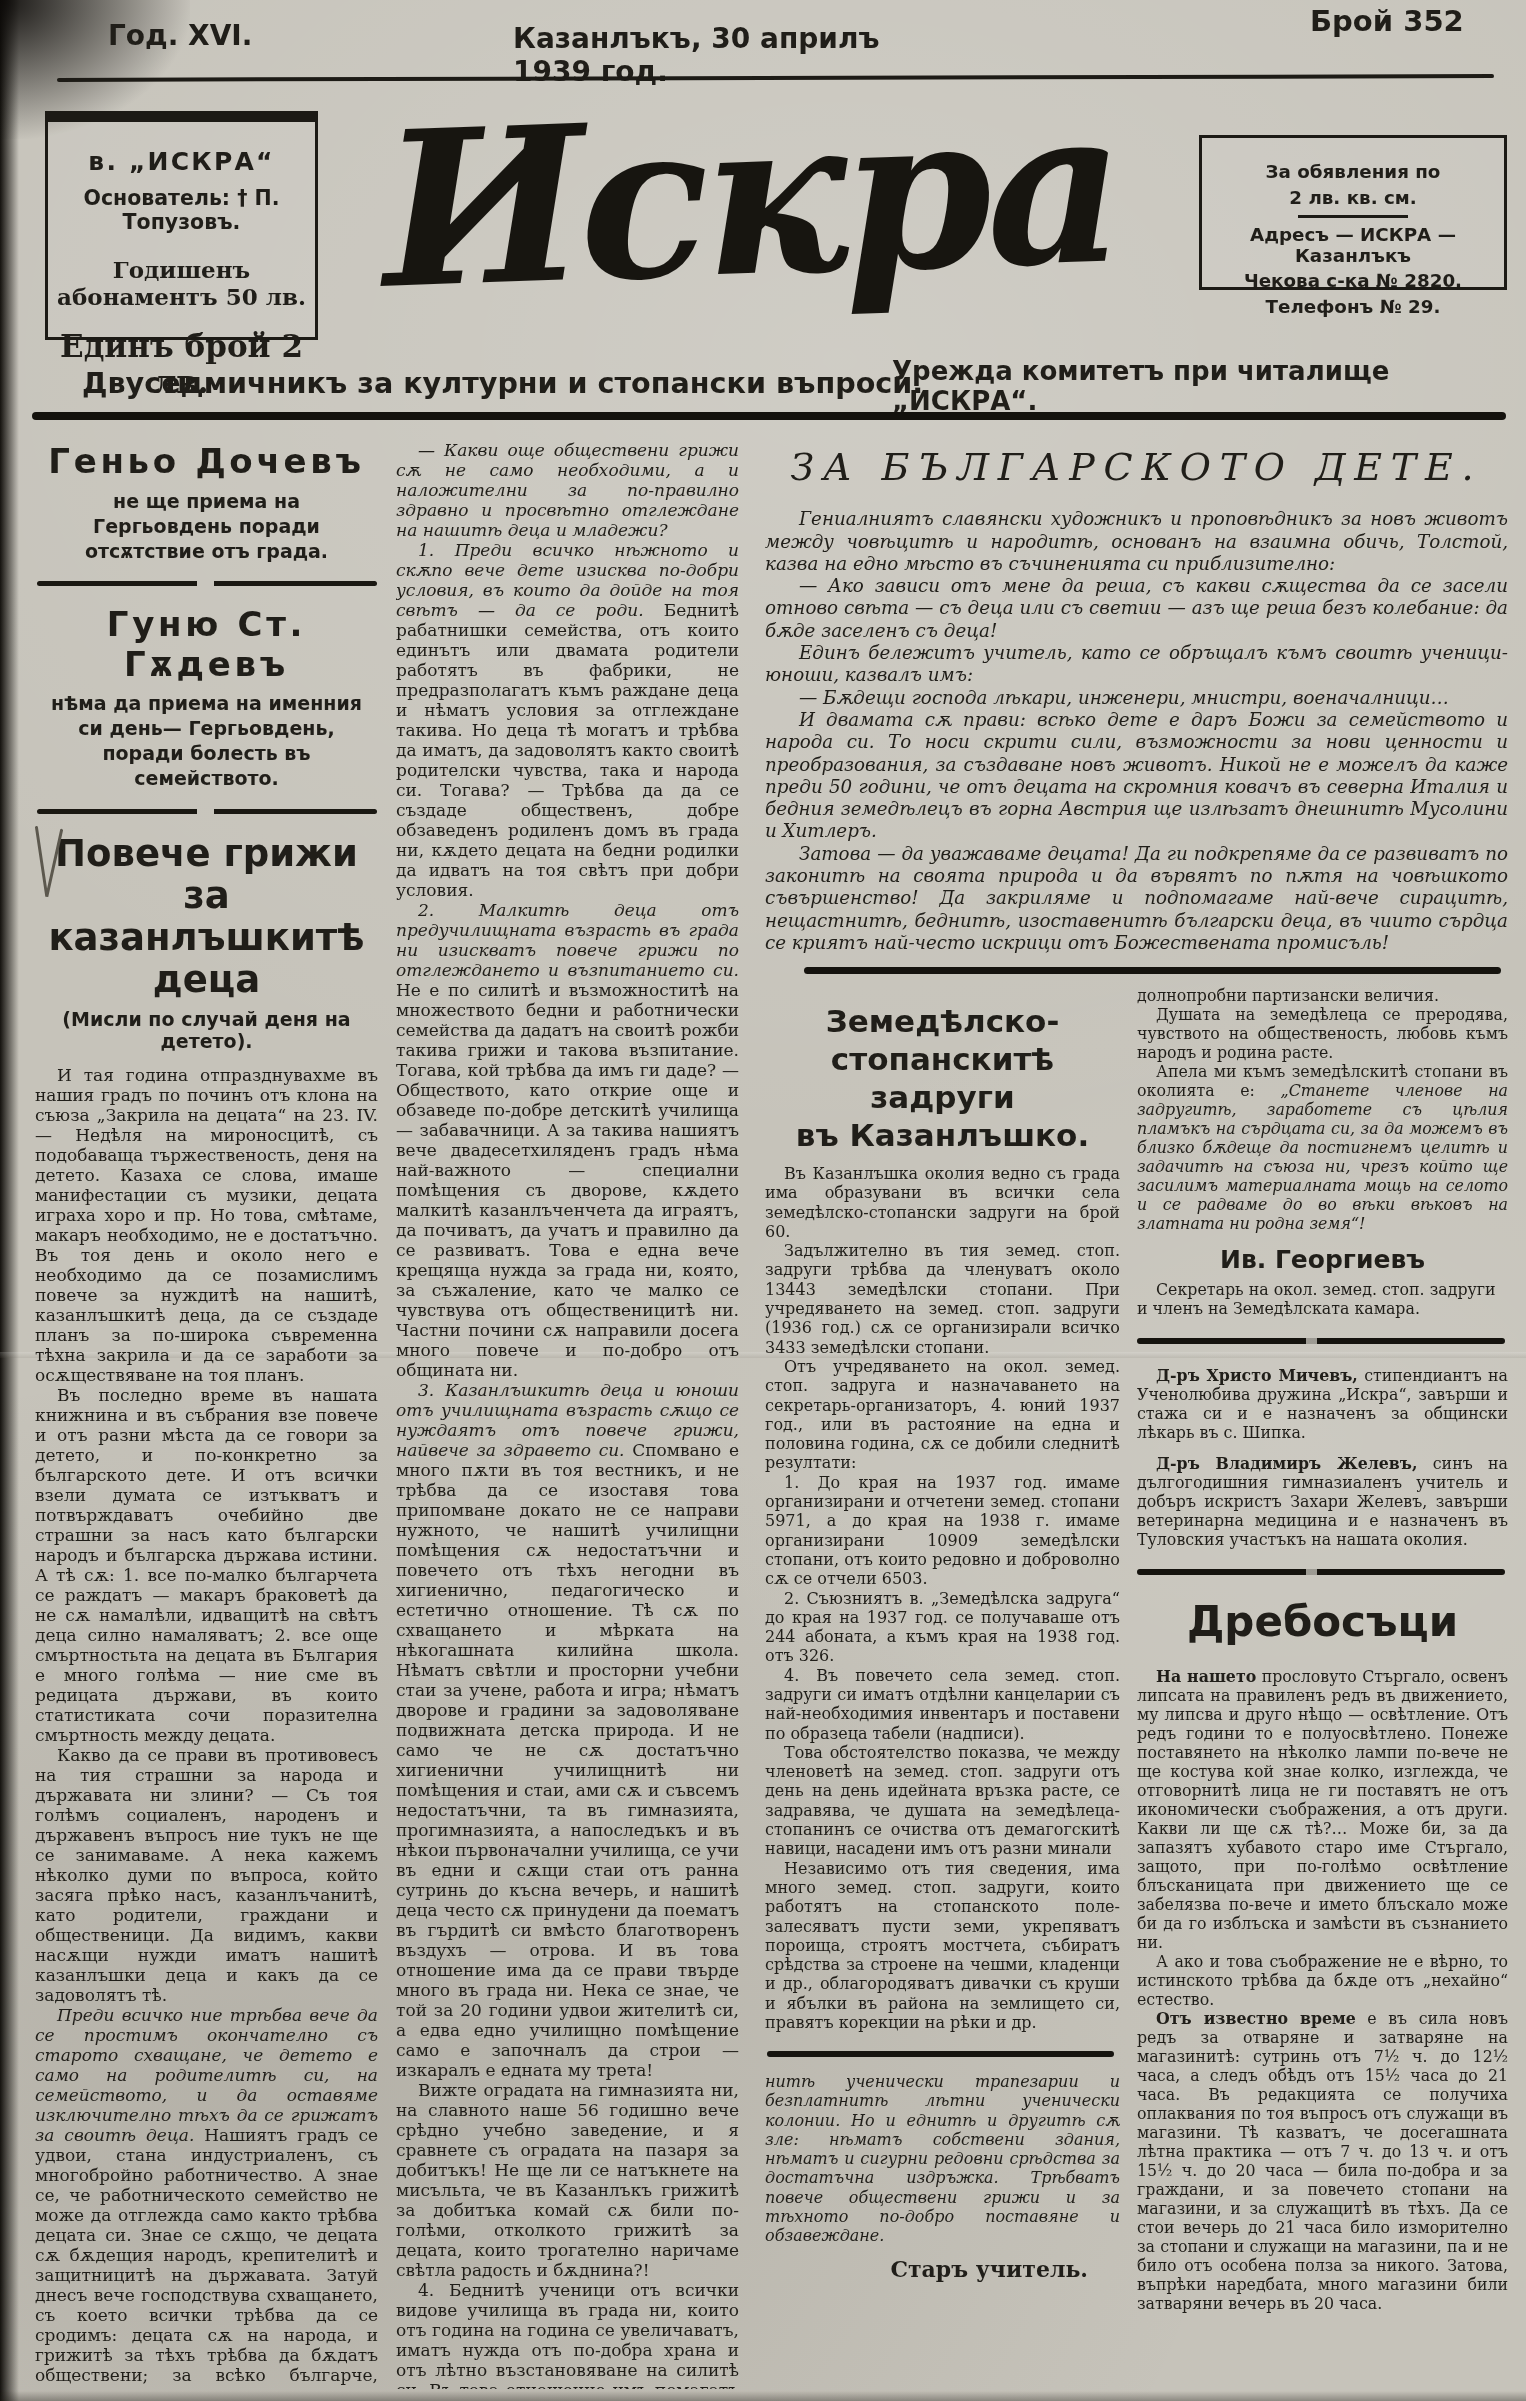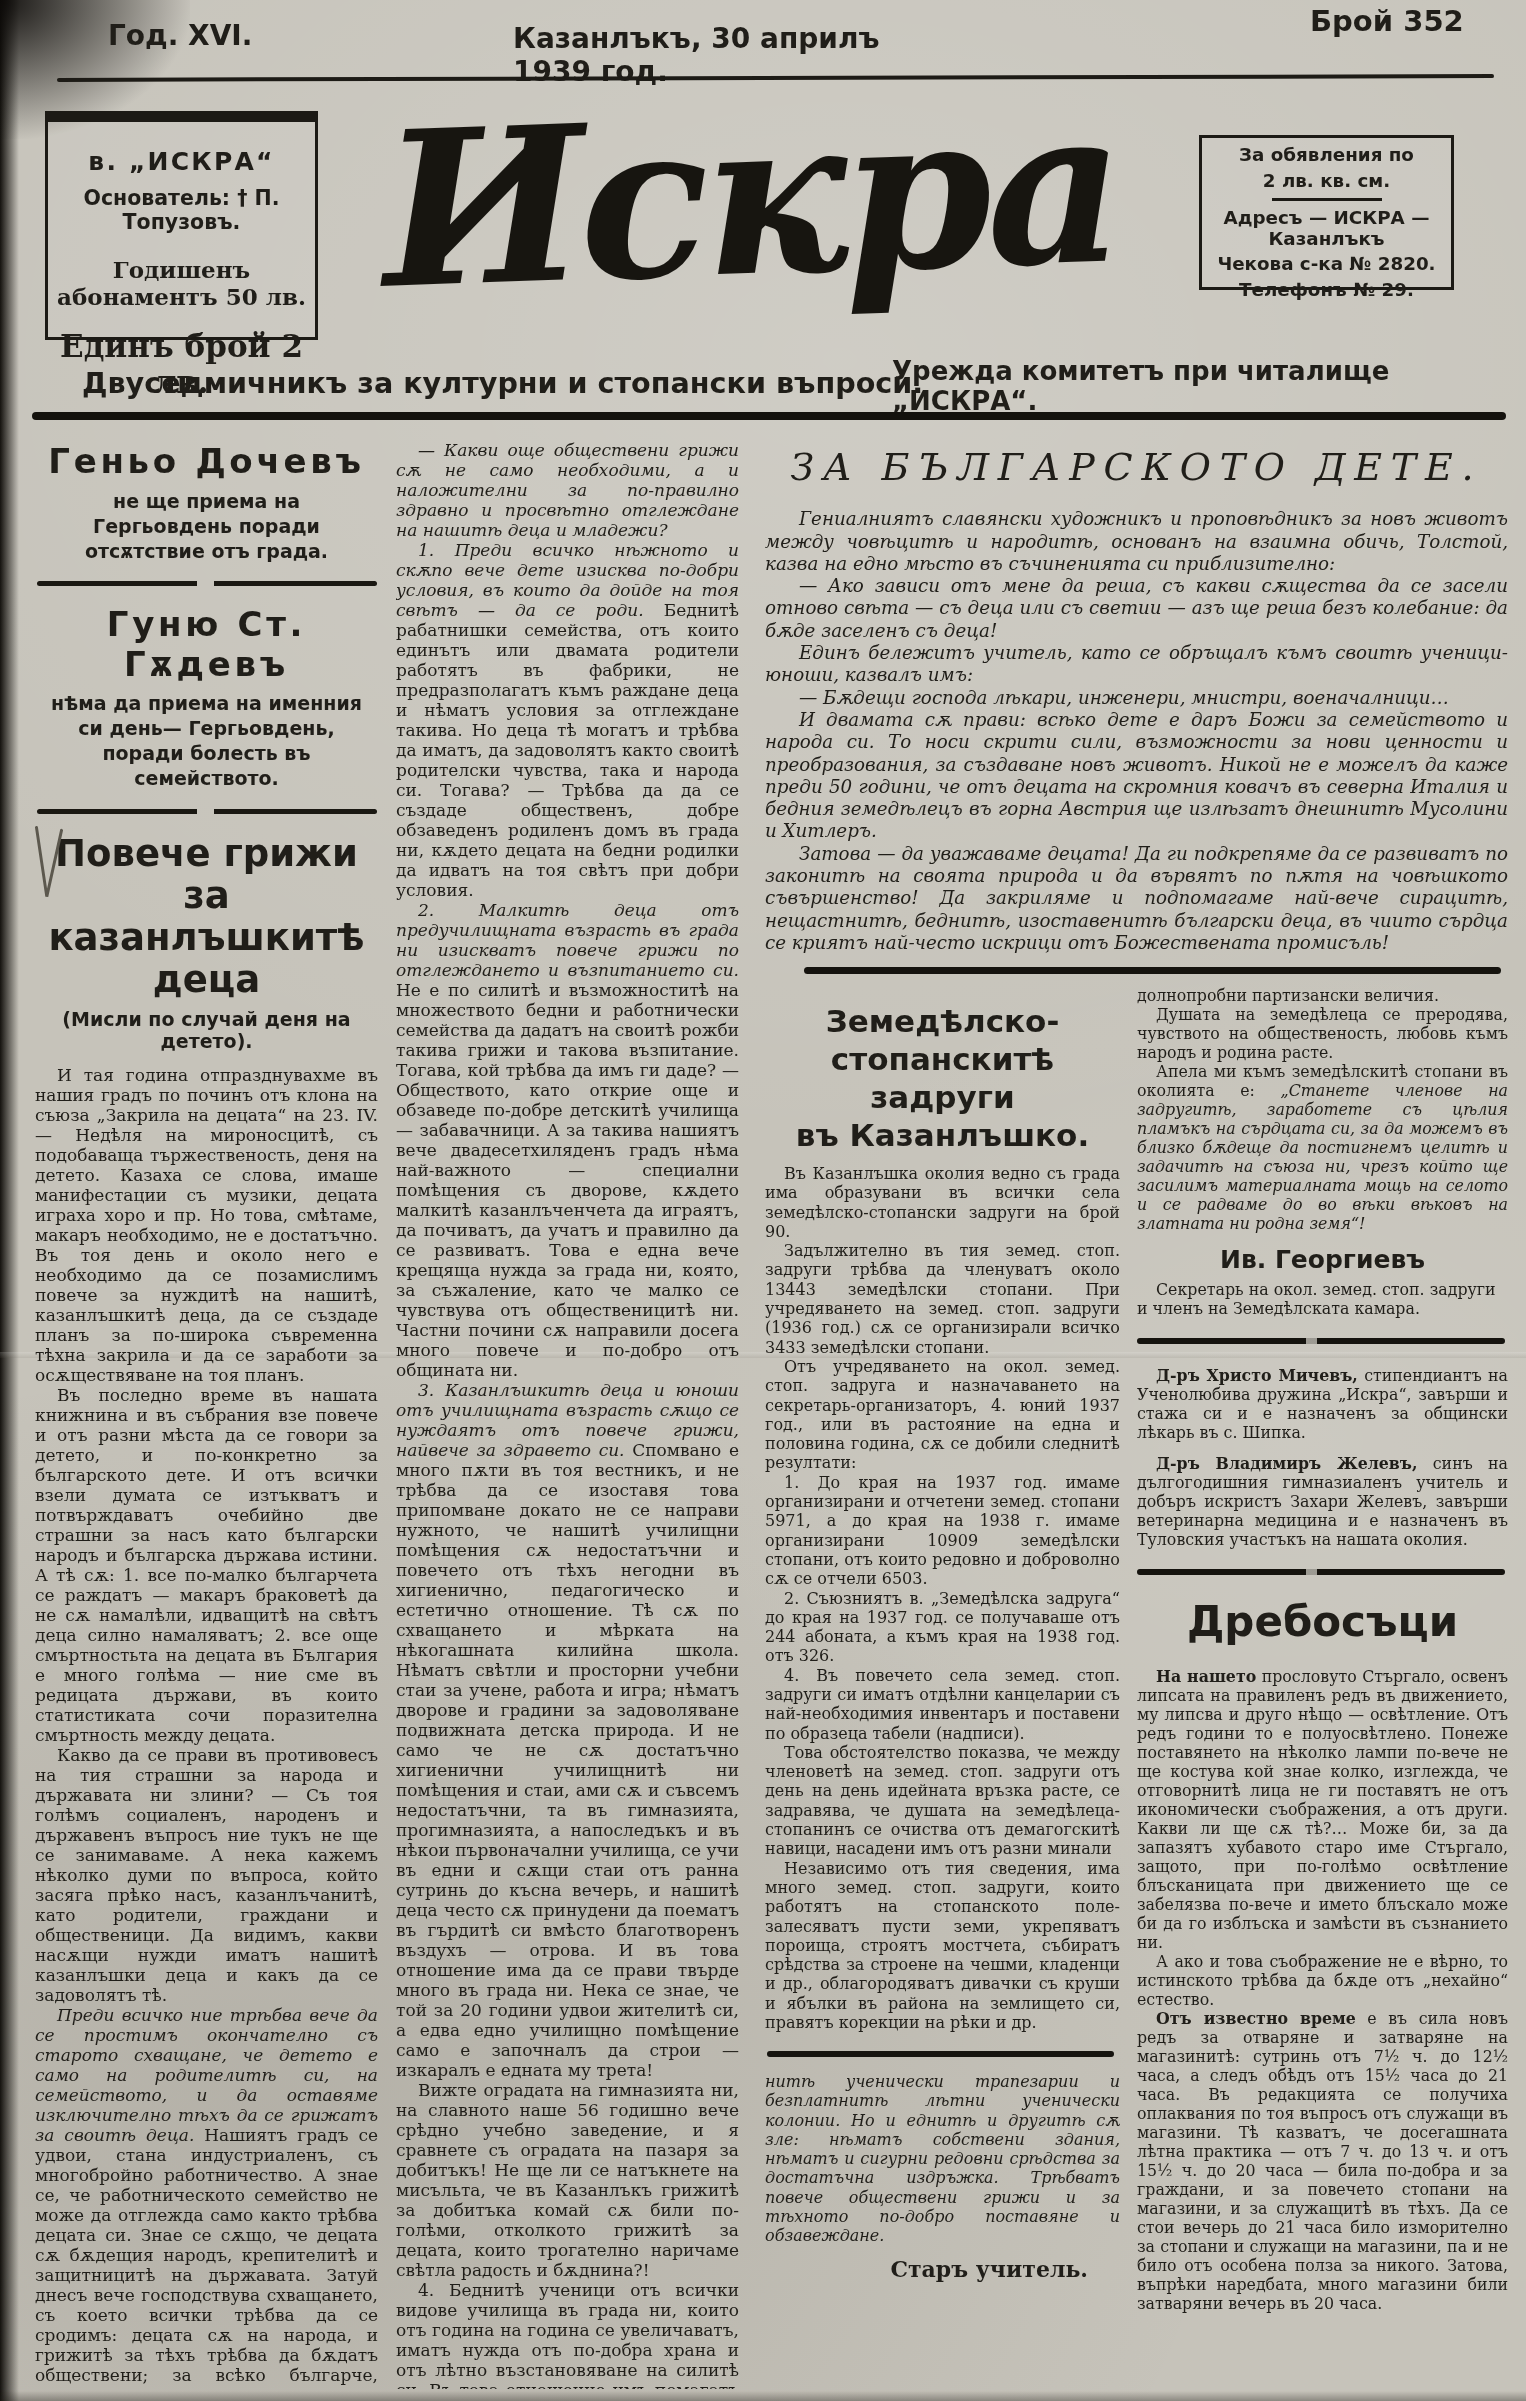--- a/index.html
+++ b/index.html
@@ -30,21 +30,21 @@
   .left-box{left:45px;top:111px;width:273px;height:229px;border-top-width:11px;padding-top:25px;box-sizing:border-box;}
   .lb1{font:bold 25px "DejaVu Sans",sans-serif;letter-spacing:2.2px;}
   .lb2{font:bold 20.5px "DejaVu Sans",sans-serif;margin-top:10.3px;}
   .lb3{font:600 23px "DejaVu Serif",serif;margin-top:22px;}
   .lb4{font:bold 31px "DejaVu Serif",serif;margin-top:17.6px;}
 
   .masthead{left:315px;top:59px;width:872px;height:293px;text-align:center;
     font:bold italic 214px "DejaVu Serif",serif;line-height:278px;transform:rotate(-2deg);
     letter-spacing:-5.9px;color:#171510;}
 
-  .right-box{left:1199px;top:135px;width:255px;height:155px;padding-top:2px;box-sizing:border-box;}
+  .right-box{left:1199px;top:135px;width:308px;height:155px;padding-top:19px;box-sizing:border-box;}
   .rb{font:bold 18.3px "DejaVu Sans",sans-serif;margin-top:4.4px;}
   .rb-rule{width:110px;height:2.9px;background:#1c1a15;margin:7.3px auto 5.9px auto;}
 
   .tagline-left{left:82px;top:366px;font:bold 28.6px "DejaVu Sans",sans-serif;}
   .tagline-right{left:892px;top:356px;font:bold 26px "DejaVu Sans",sans-serif;}
   .main-rule{left:32px;top:412px;width:1474px;height:8px;background:#14120d;border-radius:4.4px;}
 
   
   .col{position:absolute;overflow:hidden;}
   .col1{left:35px;top:437px;width:343px;height:1949px;}
@@ -162,21 +162,21 @@
     <p class="p">И двамата сѫ прави: всѣко дете е даръ Божи за семейството и народа си. То носи скрити сили, възможности за нови ценности и преобразования, за създаване новъ животъ. Никой не е можелъ да каже преди 50 години, че отъ децата на скромния ковачъ въ северна Италия и бедния земедѣлецъ въ горна Австрия ще излѣзатъ днешнитѣ Мусолини и Хитлеръ.</p>
     <p class="p">Затова — да уважаваме децата! Да ги подкрепяме да се развиватъ по законитѣ на своята природа и да вървятъ по пѫтя на човѣшкото съвършенство! Да закриляме и подпомагаме най-вече сирацитѣ, нещастнитѣ, беднитѣ, изоставенитѣ български деца, въ чиито сърдца се криятъ най-често искрици отъ Божествената промисъль!</p>
   </div>
   <div class="abs wide-rule"></div>
 
   <div class="col col3">
     <div class="z-title">
       <span>Земедѣлско-стопанскитѣ задруги</span><br>
       <span>въ Казанлъшко.</span>
     </div>
-    <p class="p">Въ Казанлъшка околия ведно съ града има образувани въ всички села земедѣлско-стопански задруги на брой 90.</p>
+    <p class="p">Въ Казанлъшка околия ведно съ града има образувани въ всички села земедѣлско-стопански задруги на брой 60.</p>
     <p class="p">Задължително въ тия земед. стоп. задруги трѣбва да членуватъ около 13443 земедѣлски стопани. При учредяването на земед. стоп. задруги (1936 год.) сѫ се организирали всичко 3433 земедѣлски стопани.</p>
     <p class="p">Отъ учредяването на окол. земед. стоп. задруга и назначаването на секретарь-организаторъ, 4. юний 1937 год., или въ растояние на една и половина година, сѫ се добили следнитѣ резултати:</p>
     <p class="p">1. До края на 1937 год. имаме организирани и отчетени земед. стопани 5971, а до края на 1938 г. имаме организирани 10909 земедѣлски стопани, отъ които редовно и доброволно сѫ се отчели 6503.</p>
     <p class="p">2. Съюзниятъ в. „Земедѣлска задруга“ до края на 1937 год. се получаваше отъ 244 абоната, а къмъ края на 1938 год. отъ 326.</p>
     <p class="p">4. Въ повечето села земед. стоп. задруги си иматъ отдѣлни канцеларии съ най-необходимия инвентаръ и поставени по образеца табели (надписи).</p>
     <p class="p">Това обстоятелство показва, че между членоветѣ на земед. стоп. задруги отъ день на день идейната връзка расте, се задравява, че душата на земедѣлеца-стопанинъ се очиства отъ демагогскитѣ навици, насадени имъ отъ разни минали</p>
     <p class="p">Независимо отъ тия сведения, има много земед. стоп. задруги, които работятъ на стопанското поле-залесяватъ пусти земи, укрепяватъ пороища, строятъ мостчета, събиратъ срѣдства за строене на чешми, кладенци и др., облагородяватъ дивачки съ круши и ябълки въ района на землището си, правятъ корекции на рѣки и др.</p>
     <div class="thin-rule"></div>
     <p class="p it" style="text-indent:0;">нитѣ ученически трапезарии и безплатнитѣ лѣтни ученически колонии. Но и еднитѣ и другитѣ сѫ зле: нѣматъ собствени здания, нѣматъ и сигурни редовни срѣдства за достатъчна издръжка. Трѣбватъ повече обществени грижи и за тѣхното по-добро поставяне и обзавеждане.</p>
     <div class="sig-right">Старъ учитель.</div>

